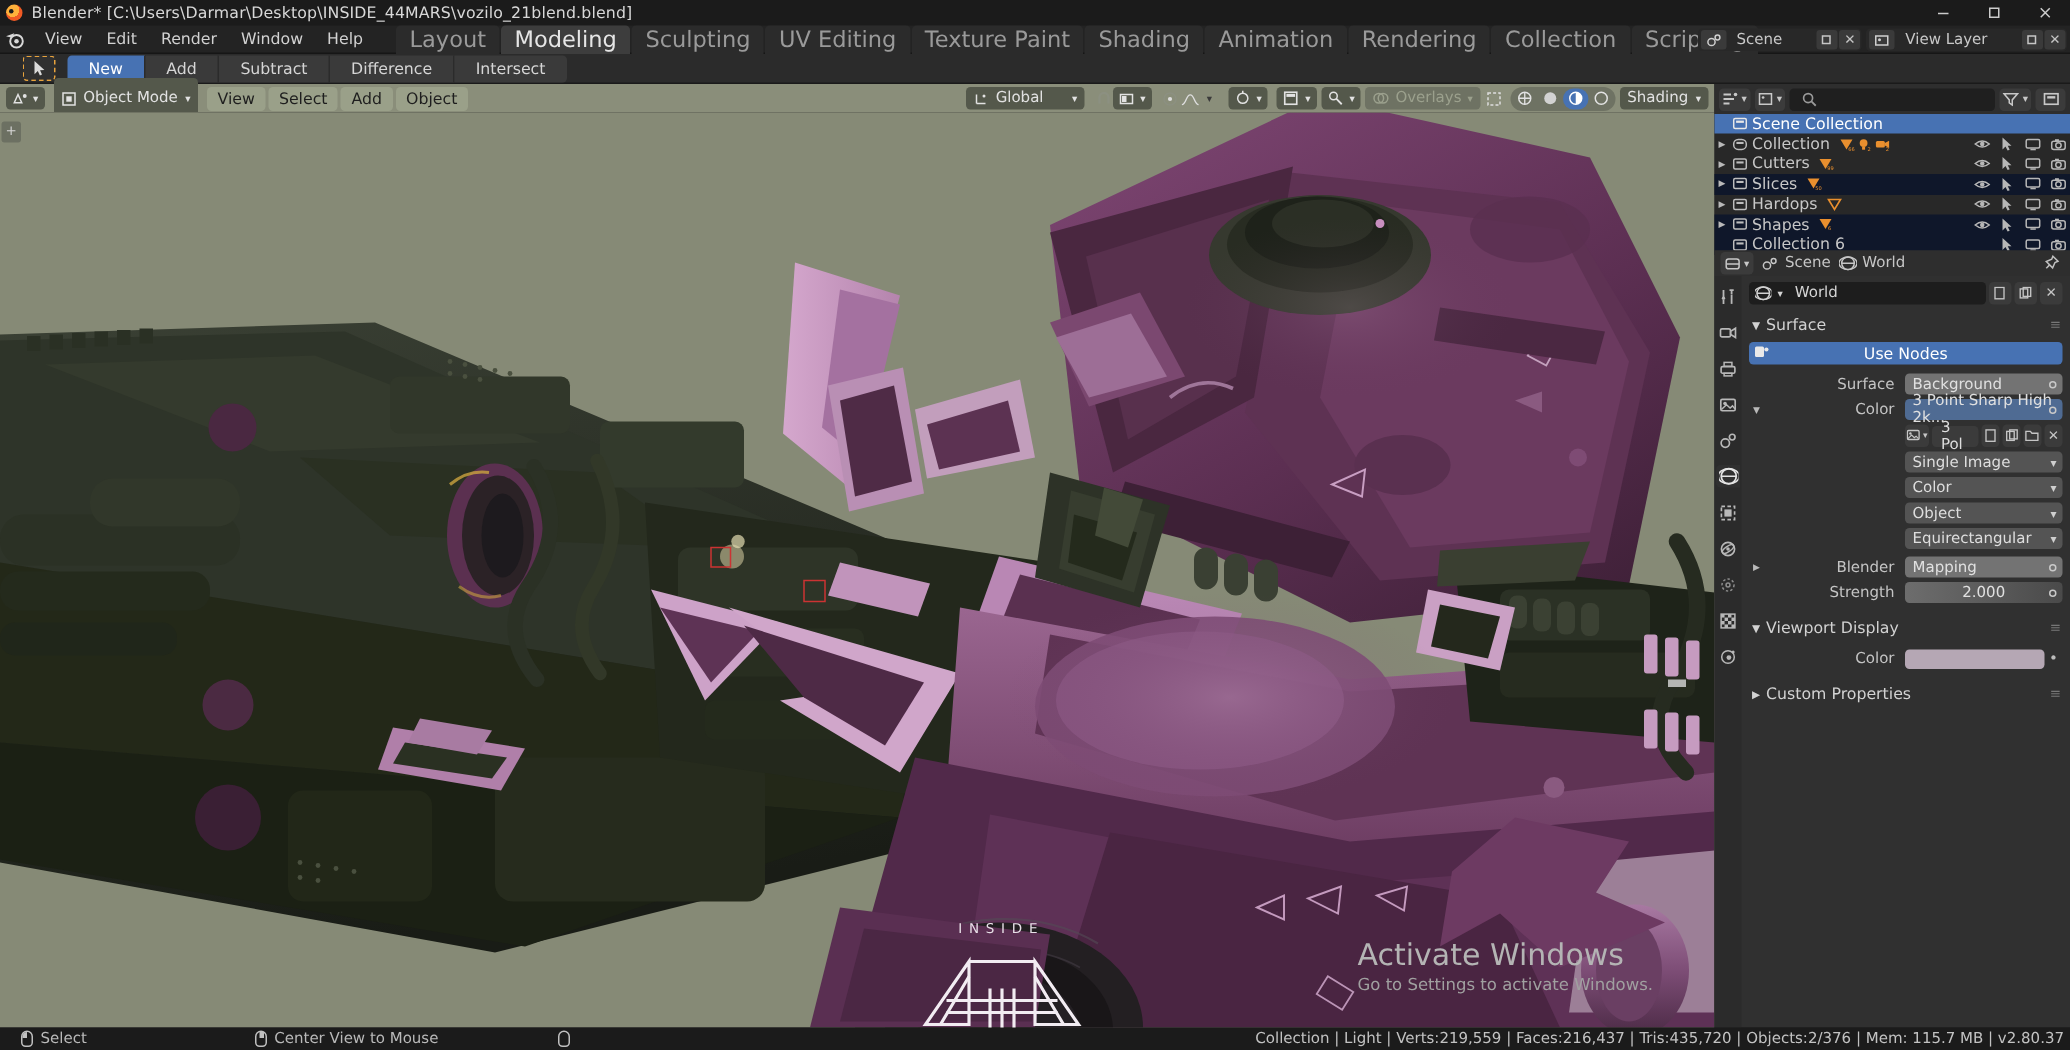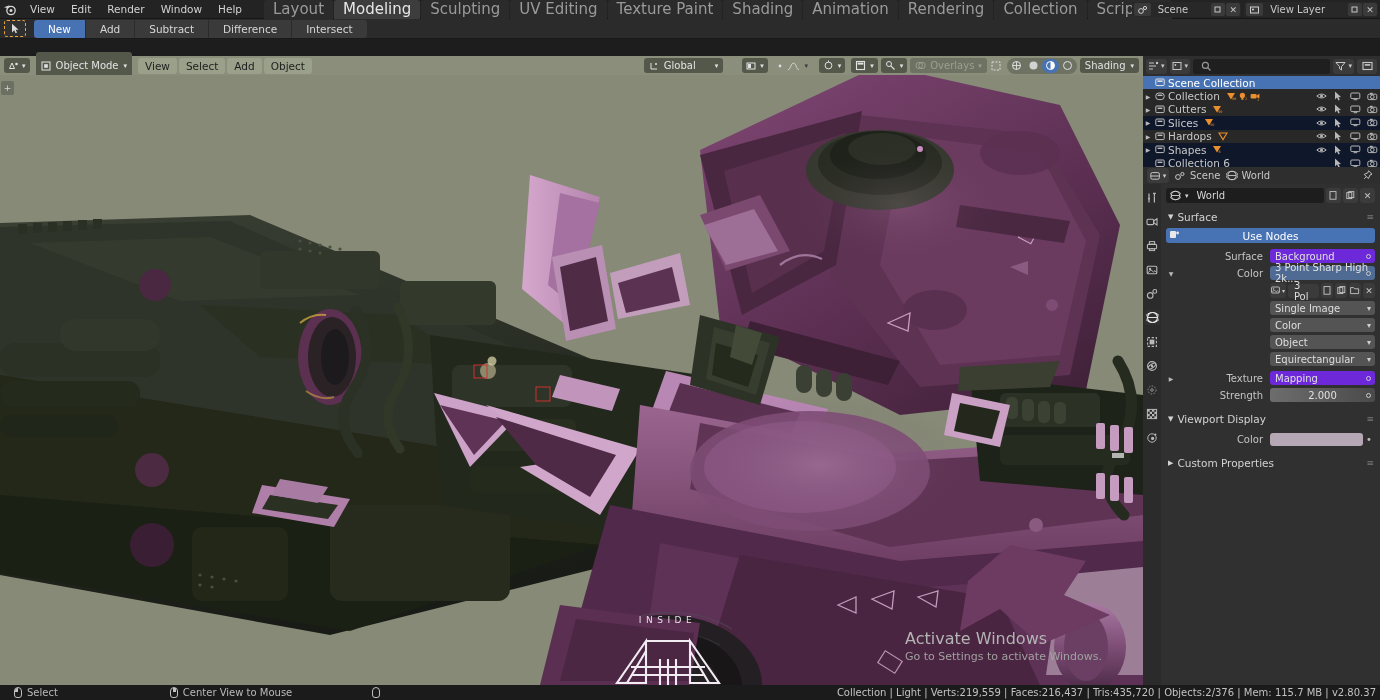--- a/index.html
+++ b/index.html
@@ -34,21 +34,21 @@
   .topright { position:absolute; right:2px; top:0; height:19px; display:flex; align-items:center; gap:3px; }
   .sceneWidget { display:flex; align-items:center; background:#282828; border-radius:3px; height:15px;
      padding:0 1px; }
   .swIcon { width:17px; height:13px; display:flex; align-items:center; justify-content:center;
      background:#3a3a3a; border-radius:2px; margin:0 1px; }
   .swName { color:#c8c8c8; font-size:10px; padding:0 22px 0 6px; }
   .swBtn { width:14px; height:13px; background:#3a3a3a; border-radius:2px; margin-left:1px;
      display:flex;align-items:center;justify-content:center;color:#c6c6c6;font-size:9px;}
 
   
-  .boolbar { height:20px; background:#2b2b2b; display:flex; align-items:center; padding-left:4px;
+  .boolbar { height:20px; background:#2b2b2b; display:flex; align-items:center; padding-left:15px;
     border-bottom:1px solid #1a1a1a; }
   .bool-sel { width:22px; height:17px; border:1px dashed #e8a33d; border-radius:3px;
      display:flex;align-items:center;justify-content:center; background:#303030; }
   .bool-btns { display:flex; margin-left:8px; }
   .bool-btns > div { font-size:10.5px; color:#d6d6d6; padding:3px 14px; background:#3a3a3a;
      border-right:1px solid #2b2b2b; }
   .bool-btns > div:first-child { border-radius:3px 0 0 3px; }
   .bool-btns > div:last-child { border-radius:0 3px 3px 0; border-right:none; }
   .bool-btns > div.active { background:#4772b3; color:#ffffff; }
 
@@ -66,21 +66,21 @@
   .shmode.on { background:#4772b3; }
 
   
   .viewport { position:absolute; left:0; top:75px; width:1143px; height:610px;
      background:#868a76; overflow:hidden; }
   .vp-tab { position:absolute; left:1px; top:6px; width:13px; height:14px; background:#6c7062;
      border-radius:2px; display:flex; align-items:center;justify-content:center;
      color:#d6d6d6; font-size:9px; z-index:6;}
   .ship { position:absolute; inset:0; }
   .activate { position:absolute; right:8px; bottom:22px; text-align:left; width:230px; z-index:5;}
-  .activate .a1 { color:#b4b4b4; font-size:16px; font-weight:400; }
+  .activate .a1 { color:#b4b4b4; font-size:20px; font-weight:400; }
   .activate .a2 { color:#a0a0a0; font-size:11px; margin-top:2px;}
 
   
   .wm { position:absolute; left:560px; top:540px; width:215px; z-index:4; text-align:center;
      pointer-events:none; }
   .wm .ins { color:#e8e0e8; font-size:9px; letter-spacing:4.5px; margin-bottom:12px; }
 
   
   .outliner { position:absolute; left:1143px; top:56px; width:237px; height:111px; background:#282828; }
   .ol-head { height:20px; background:#2e2e2e; display:flex; align-items:center; padding:0 3px; gap:3px;}
@@ -116,21 +116,21 @@
   .pr-sm { width:15px;height:15px; background:#3b3b3b; border-radius:3px;
      display:flex;align-items:center;justify-content:center; color:#c6c6c6; font-size:9px;}
   .pr-panel-hdr { display:flex; align-items:center; gap:4px; color:#d2d2d2; font-size:10.5px;
      padding:3px 2px; }
   .pr-panel-hdr .grip { margin-left:auto; color:#777; font-size:9px; letter-spacing:-1px;}
   .pr-usenodes { height:15px; background:#4772b3; border-radius:3px; display:flex; align-items:center;
      justify-content:center; color:#fff; font-size:10.5px; margin:2px 0 6px 0; position:relative;}
   .pr-usenodes .ic { position:absolute; left:3px; top:1px; }
   .pr-row { display:flex; align-items:center; height:14px; margin-bottom:3px; }
   .pr-lbl { width:104px; text-align:right; padding-right:7px; color:#c4c4c4; font-size:10px; }
-  .pr-val { flex:1; height:14px; background:#6d28d9; border-radius:3px; display:flex; align-items:center;
+  .pr-val { flex:1; height:14px; background:#737373; border-radius:3px; display:flex; align-items:center;
      padding:0 5px; color:#e0e0e0; font-size:10px; position:relative; }
   .pr-val.blue { background:#4f6b93; }
   .pr-val .dot { position:absolute; right:4px; width:5px; height:5px; border-radius:50%;
      border:1px solid #c9c9c9; }
   .pr-val.center { justify-content:center; }
   .pr-val.grad { background:linear-gradient(90deg,#6d6d6d 0%, #4a4a4a 100%); }
   .pr-sel { height:14px; background:#545454; border-radius:3px; display:flex; align-items:center;
      padding:0 5px; color:#dedede; font-size:10px; margin-bottom:3px; position:relative;
      margin-left:104px; }
   .pr-sel .chev { position:absolute; right:4px; color:#cfcfcf; font-size:8px; }
@@ -150,20 +150,41 @@
      position:relative; display:inline-block; }
   .mouseico.l::before{content:"";position:absolute;left:0;top:0;width:3.2px;height:4px;background:#c0c0c0;border-radius:3px 0 0 0;}
   .mouseico.m::before{content:"";position:absolute;left:2.4px;top:0;width:2.6px;height:4px;background:#c0c0c0;}
   svg{display:block}
 </style>
 </head>
 <body>
 
 <div class="app">
 
+  <div class="titlebar">
+    <div class="win-icon"></div>
+    <div class="ttl">Blender* [C:\Users\Darmar\Desktop\INSIDE_44MARS\vozilo_21blend.blend]</div>
+    <div class="wbtns">
+      <div class="wbtn">
+        <svg width="11" height="11" viewBox="0 0 11 11">
+            <path d="M2 6h7" stroke="#ccc" stroke-width="1"></path>
+          </svg>
+      </div>
+      <div class="wbtn">
+        <svg width="11" height="11" viewBox="0 0 11 11">
+            <rect x="2.5" y="2.5" width="6" height="6" fill="none" stroke="#ccc" stroke-width="1"></rect>
+          </svg>
+      </div>
+      <div class="wbtn">
+        <svg width="11" height="11" viewBox="0 0 11 11">
+            <path d="M2.5 2.5l6 6M8.5 2.5l-6 6" stroke="#ccc" stroke-width="1"></path>
+          </svg>
+      </div>
+    </div>
+  </div>
 
   <div class="topbar">
     <div class="blogo">
       <svg width="14" height="13" viewBox="0 0 14 13">
         <circle cx="8" cy="7.5" r="4.2" fill="none" stroke="#d8d8d8" stroke-width="1.3"></circle>
         <circle cx="8" cy="7.5" r="1.5" fill="#d8d8d8"></circle>
         <path d="M1 4.2 L6.5 2.2 L5 5.2 Z" fill="#d8d8d8"></path>
       </svg>
     </div>
     <div class="menu">
@@ -1120,21 +1141,21 @@
         <span>Object</span>
         <span class="chev">▾</span>
       </div>
       <div class="pr-sel">
         <span>Equirectangular</span>
         <span class="chev">▾</span>
       </div>
 
       <div class="pr-row" style="margin-top:5px">
         <div class="pr-arrow">▶</div>
-        <div class="pr-lbl" style="width:94px">Texture</div>
+        <div class="pr-lbl" style="width:94px">Blender</div>
         <div class="pr-val">
           <span>Mapping</span>
           <span class="dot"></span>
         </div>
       </div>
 
       <div class="pr-row">
         <div class="pr-lbl">Strength</div>
         <div class="pr-val center grad">
           <span>2.000</span>

